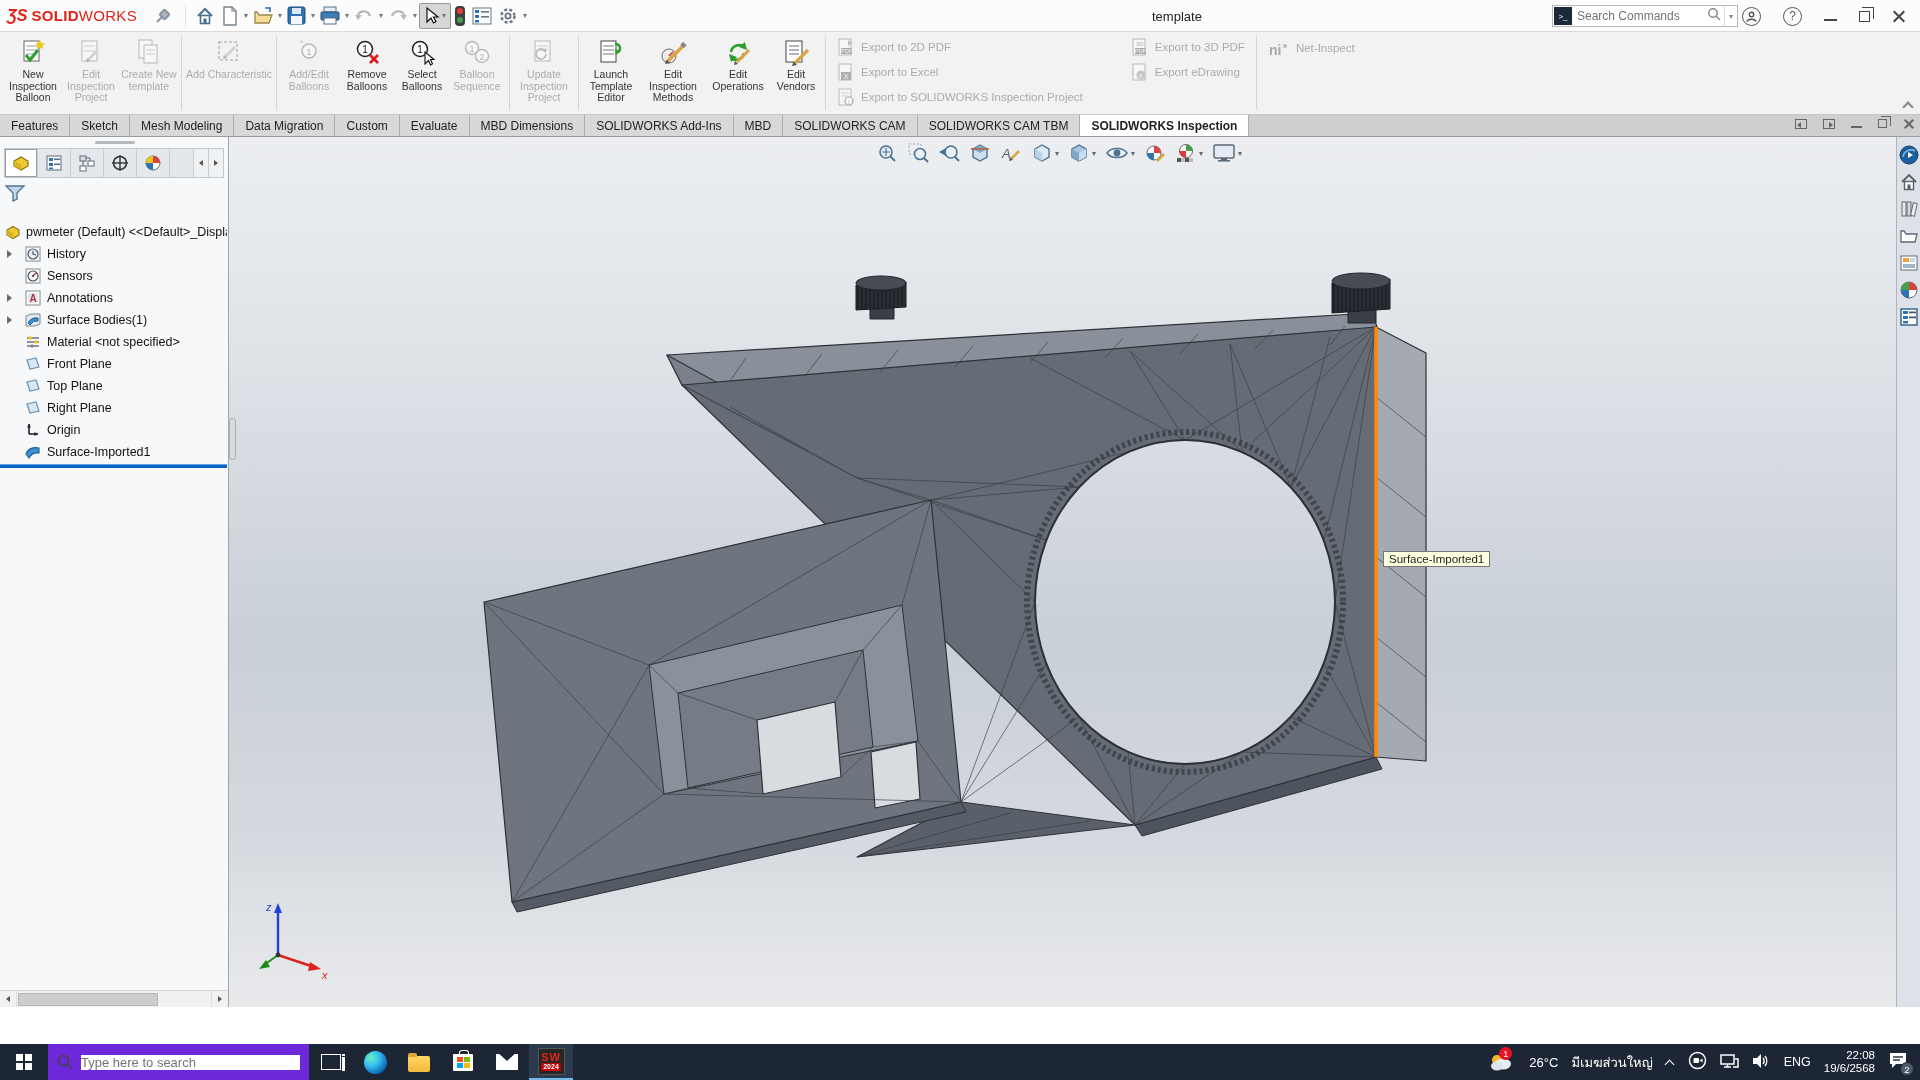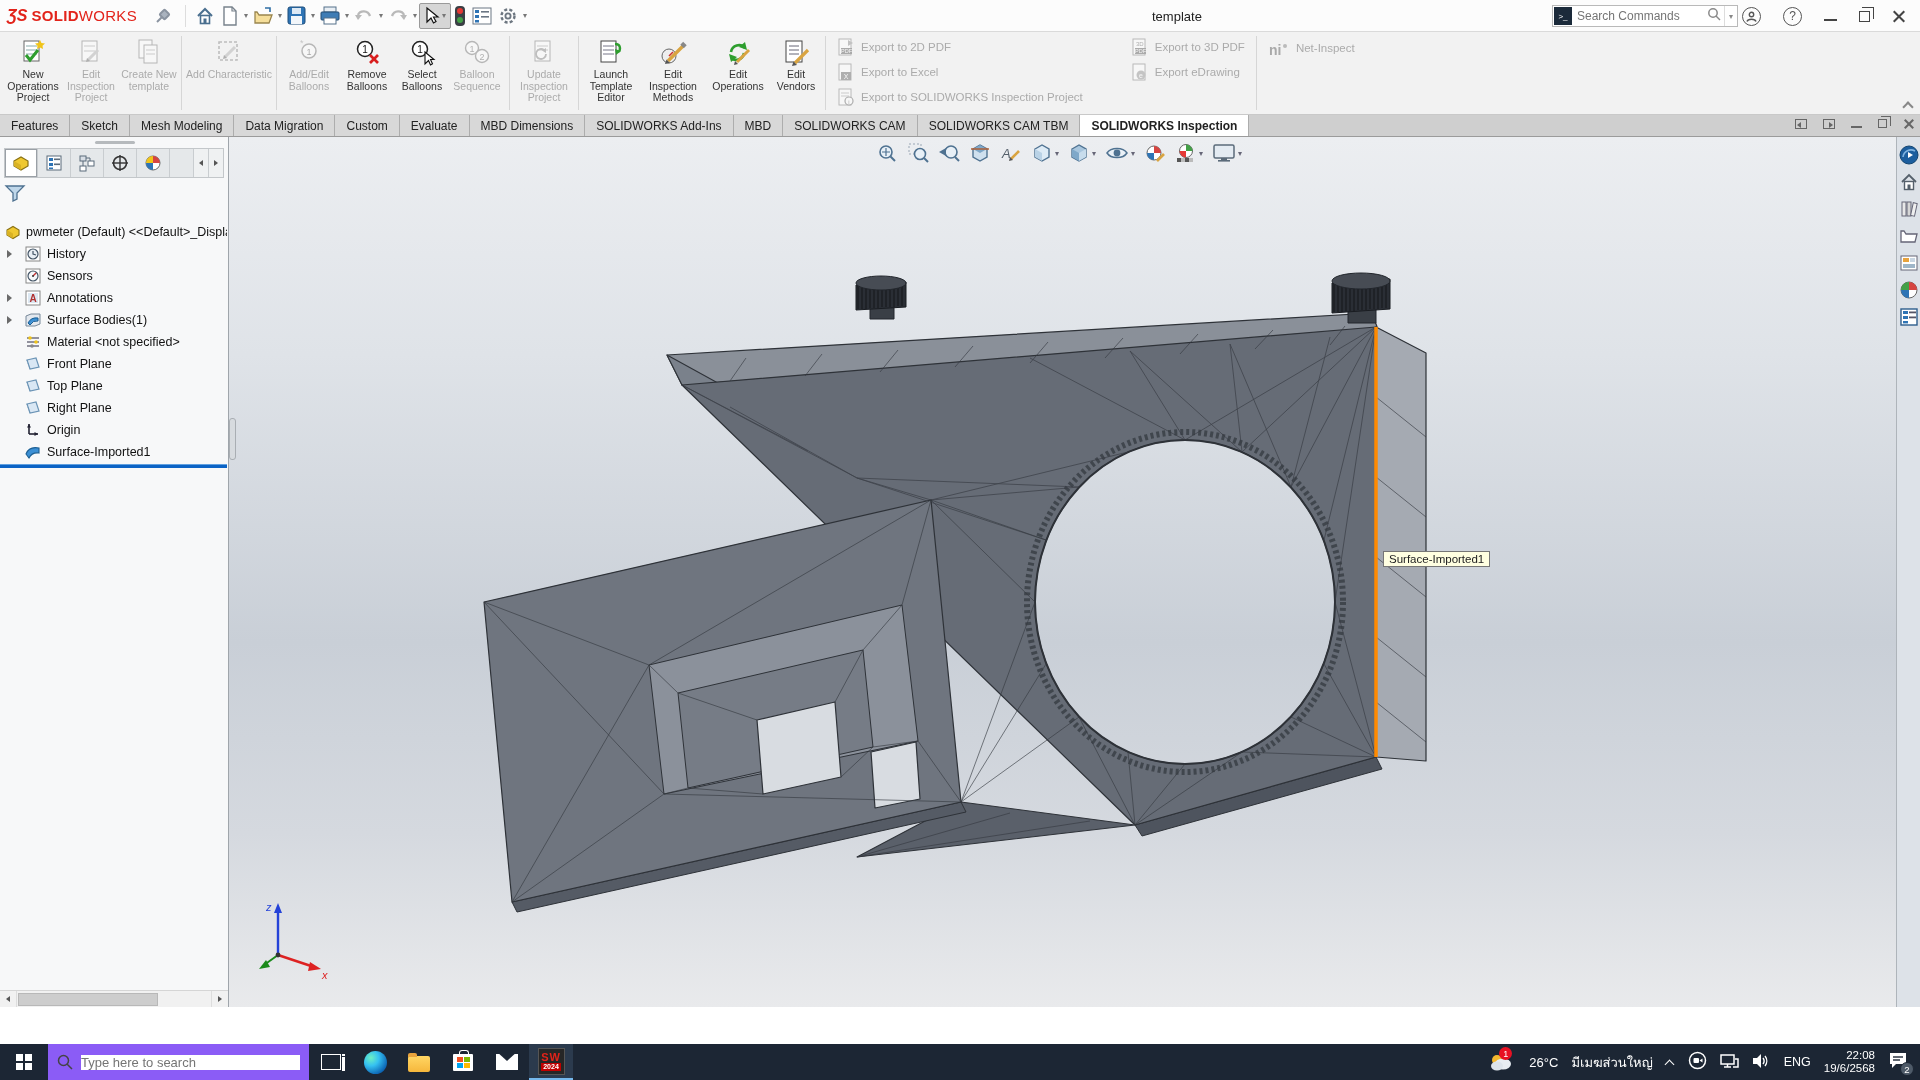--- a/index.html
+++ b/index.html
@@ -101,21 +101,21 @@
 .dtab{height:21px;padding:0 14px;font-size:12px;color:#222;background:#DCDCDC;border:1px solid #B5B5B5;border-bottom:0;display:flex;align-items:center;white-space:nowrap}
 .dtab.active{background:#FFF;font-weight:bold}
 .statusbar{position:absolute;top:1029px;left:0;right:0;height:15px;background:#F0F0F0;border-top:1px solid #D8D8D8;font-size:11.5px;color:#333;display:flex;align-items:center}
 .sb-right{position:absolute;right:6px;display:flex;align-items:center;gap:10px}
 .sb-caret{border-left:4px solid transparent;border-right:4px solid transparent;border-bottom:5px solid #555}
 
 .taskbar{position:absolute;top:1044px;left:0;right:0;height:36px;background:#1C2634;display:flex;align-items:center;color:#fff}
 .startbtn{width:48px;height:36px;display:flex;align-items:center;justify-content:center}
 .winlogo{display:grid;grid-template-columns:7px 7px;grid-template-rows:7px 7px;gap:1.5px}
 .winlogo div{background:#fff}
-.tsearch{width:261px;height:36px;background:#8b5cf6;display:flex;align-items:center;padding:0 9px;gap:8px}
+.tsearch{width:261px;height:36px;background:#6d28d9;display:flex;align-items:center;padding:0 9px;gap:8px}
 .tsearch input{border:0;outline:0;font-size:13px;color:#444;flex:1;font-family:"Liberation Sans",sans-serif;min-width:0}
 .tbico{width:44px;height:36px;display:flex;align-items:center;justify-content:center;position:relative}
 .tbico.active{background:#2B3A4D;border-bottom:2px solid #76B9ED}
 .tray{margin-left:auto;display:flex;align-items:center;gap:13px;padding-right:10px;font-size:12.5px}
 .badge{position:absolute;top:3px;right:4px;min-width:13px;height:13px;background:#E81123;border-radius:7px;font-size:9px;display:flex;align-items:center;justify-content:center;padding:0 2px}
 .clock{display:flex;flex-direction:column;align-items:flex-end;font-size:11.5px;line-height:13px}
 .chev{width:9px;height:9px;position:relative}
 .chev:before{content:"";position:absolute;left:0;top:3px;width:6px;height:6px;border-left:1.6px solid #fff;border-top:1.6px solid #fff;transform:rotate(45deg)}
 .notif{position:relative;width:22px;height:22px}
 .nbadge{position:absolute;right:-4px;bottom:-3px;width:14px;height:14px;background:#4E5A68;border-radius:50%;font-size:9.5px;display:flex;align-items:center;justify-content:center;border:1px solid #1C2634}
@@ -269,21 +269,21 @@
       <span class="ric">
           <svg width="26" height="28">
             <rect x="4" y="3" width="15" height="20" fill="#fff" stroke="#666"></rect>
             <line x1="6" y1="8" x2="17" y2="8" stroke="#8aa"></line>
             <line x1="6" y1="12" x2="17" y2="12" stroke="#8aa"></line>
             <line x1="6" y1="16" x2="17" y2="16" stroke="#8aa"></line>
             <polygon points="20,2 21.5,5 25,5.5 22.5,7.8 23,11 20,9.4 17,11 17.5,7.8 15,5.5 18.5,5" fill="#F0C419"></polygon>
             <path d="M6 17 L10 22 L18 12" fill="none" stroke="#2E9E2E" stroke-width="3"></path>
           </svg>
         </span>
-      <span>New Operations Project</span>
+      <span>New Inspection Balloon</span>
     </div>
     <div class="rbtn dis">
       <span class="ric">
           <svg width="26" height="28">
             <rect x="4" y="3" width="15" height="20" fill="#fff" stroke="#666"></rect>
             <line x1="6" y1="8" x2="17" y2="8" stroke="#999"></line>
             <line x1="6" y1="13" x2="17" y2="13" stroke="#999"></line>
             <line x1="10" y1="22" x2="20" y2="12" stroke="#D9A441" stroke-width="3"></line>
             <polygon points="8,24 12,23 9,20" fill="#555"></polygon>
           </svg>

